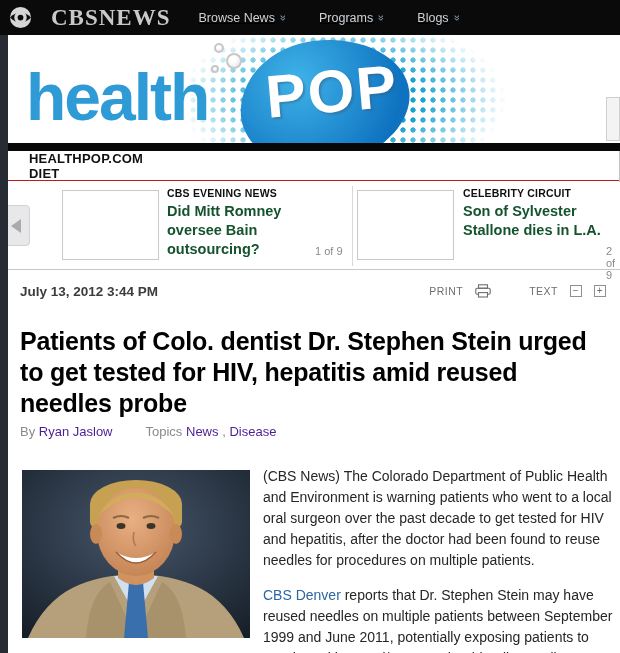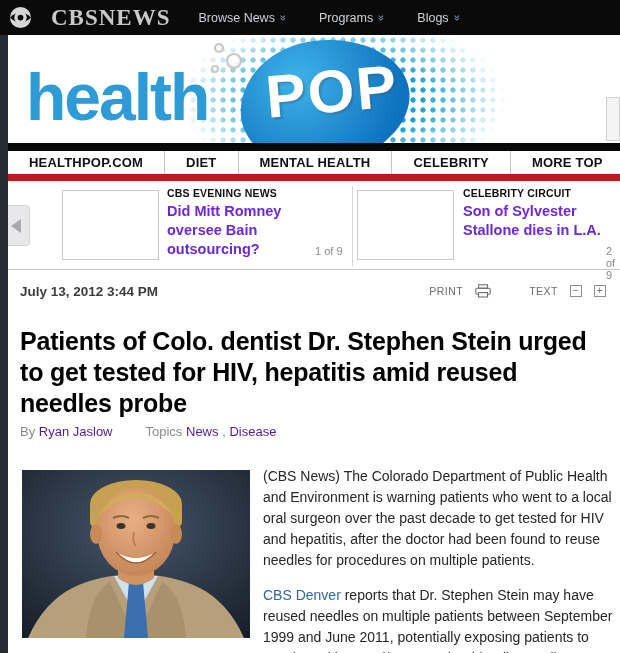--- a/index.html
+++ b/index.html
@@ -37,37 +37,37 @@
   .bubble { position:absolute; border:2px solid #c7c7c7; border-radius:50%; background:radial-gradient(circle at 35% 30%, #ffffff 30%, #e3e3e3); }
   .bub1 { left:206px; top:8px;  width:10px; height:10px; }
   .bub2 { left:218px; top:18px; width:16px; height:16px; }
   .bub3 { left:203px; top:30px; width:8px;  height:8px; }
   .banner-cut-box { position:absolute; right:0; top:62px; width:14px; height:44px; border:1px solid #cfcfcf; background:#f3f3f3; }
 
   
   .blackbar { position:absolute; left:0; top:143px; width:620px; height:8px; background:#080808; z-index:5; }
 
   
-  .tabs { position:absolute; left:8px; top:151px; width:612px; height:30px; background:#fff; border-bottom:7px solid #b91c1c;
-          display:flex; align-items:stretch; z-index:4; }
+  .tabs { position:absolute; left:8px; top:151px; width:612px; height:30px; background:#fff; border-bottom:1px solid #b91c1c;
+          display:flex; align-items:stretch; z-index:4;flex-direction:column; }
   .tab { display:flex; align-items:center; padding:0 21px; font-size:13px; font-weight:bold; color:#111; letter-spacing:0.2px;
          border-right:1px solid #c4c4c4; cursor:pointer; white-space:nowrap; }
   .tab:last-child { border-right:none; }
 
   
   .carousel { position:absolute; left:8px; top:182px; width:612px; height:88px; background:#fff; border-bottom:1px solid #c8c8c8; z-index:4; }
   .car-arrow { position:absolute; left:-6px; top:23px; width:28px; height:41px; background:#e8e8ea; border:1px solid #d2d2d5;
                border-radius:4px; z-index:8; display:flex; align-items:center; justify-content:center; cursor:pointer; }
   .car-arrow .tri { width:0; height:0; border-top:7px solid transparent; border-bottom:7px solid transparent; border-right:10px solid #a9a9af; }
   .car-thumb { position:absolute; width:97px; height:70px; top:8px; background:#fff; border:1px solid #c9c9c9; }
   .thumb1 { left:54px; } .thumb2 { left:349px; }
   .car-text { position:absolute; top:5px; }
   .text1 { left:159px; width:135px; } .text2 { left:455px; width:152px; }
   .kicker { font-size:10.5px; font-weight:bold; color:#0f0f0f; letter-spacing:0.2px; margin-bottom:3px; }
-  .car-link { font-size:14.5px; font-weight:bold; color:#6d28d9; line-height:19px; cursor:pointer; }
+  .car-link { font-size:14.5px; font-weight:bold; color:#14532d; line-height:19px; cursor:pointer; }
   .car-pos { position:absolute; font-size:11px; color:#8a8a8a; top:63px; }
   .pos1 { left:307px; } .pos2 { left:598px; }
   .car-sep { position:absolute; left:344px; top:4px; width:1px; height:80px; background:#d8d8d8; }
 
   
   .meta-row { position:absolute; left:20px; top:284px; width:592px; height:18px; z-index:3; }
   .date { float:left; font-size:13.5px; font-weight:bold; color:#3c3c3c; }
   .tools { float:right; display:flex; align-items:center; gap:12px; color:#6e6e6e; font-size:10.5px; letter-spacing:0.5px; margin-right:6px; }
   .tool-label { cursor:pointer; }
   .tool-gap { width:14px; }

